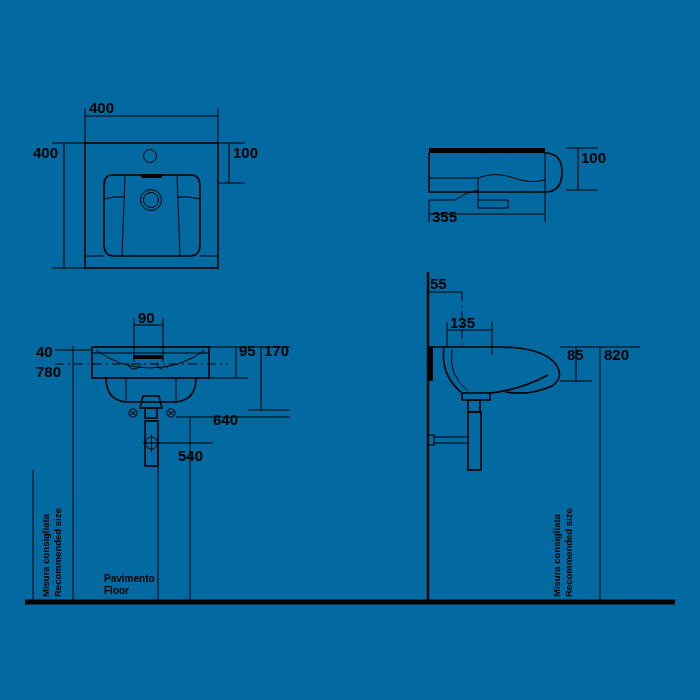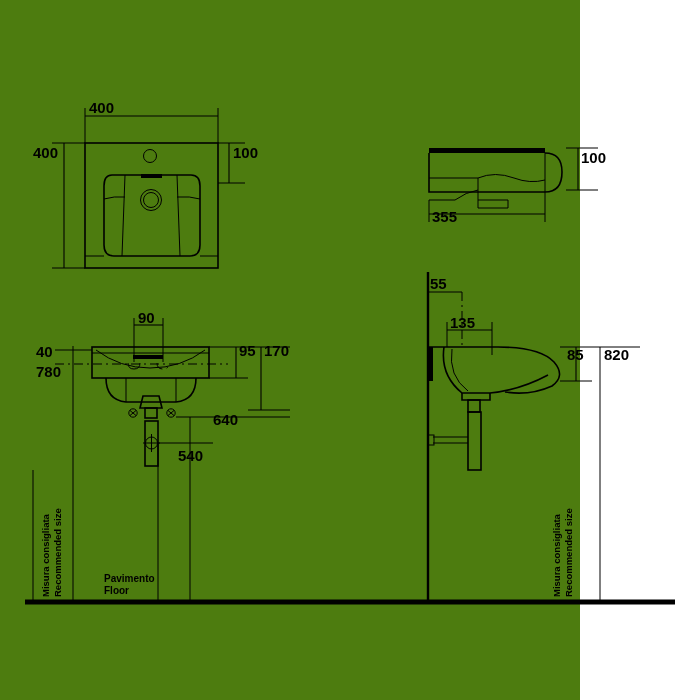--- a/index.html
+++ b/index.html
@@ -9,23 +9,23 @@
     background: #ffffff;
   }
   body {
     width: 700px;
     height: 700px;
     font-family: "Liberation Sans", sans-serif;
     overflow: hidden;
   }
   #drawing-root {
     position: relative;
-    width: 580px;
+    width: 700px;
     height: 700px;
-    background: #4d7c0f;
+    background: #0369a1;
   }
   svg#tech-drawing {
     display: block;
     width: 700px;
     height: 700px;
   }
   .dimline   { stroke: #000000; stroke-width: 1.1; fill: none; }
   .thinline  { stroke: #000000; stroke-width: 1.0; fill: none; }
   .objline   { stroke: #000000; stroke-width: 1.6; fill: none; }
   .floorline { stroke: #000000; stroke-width: 5.0; fill: none; }

